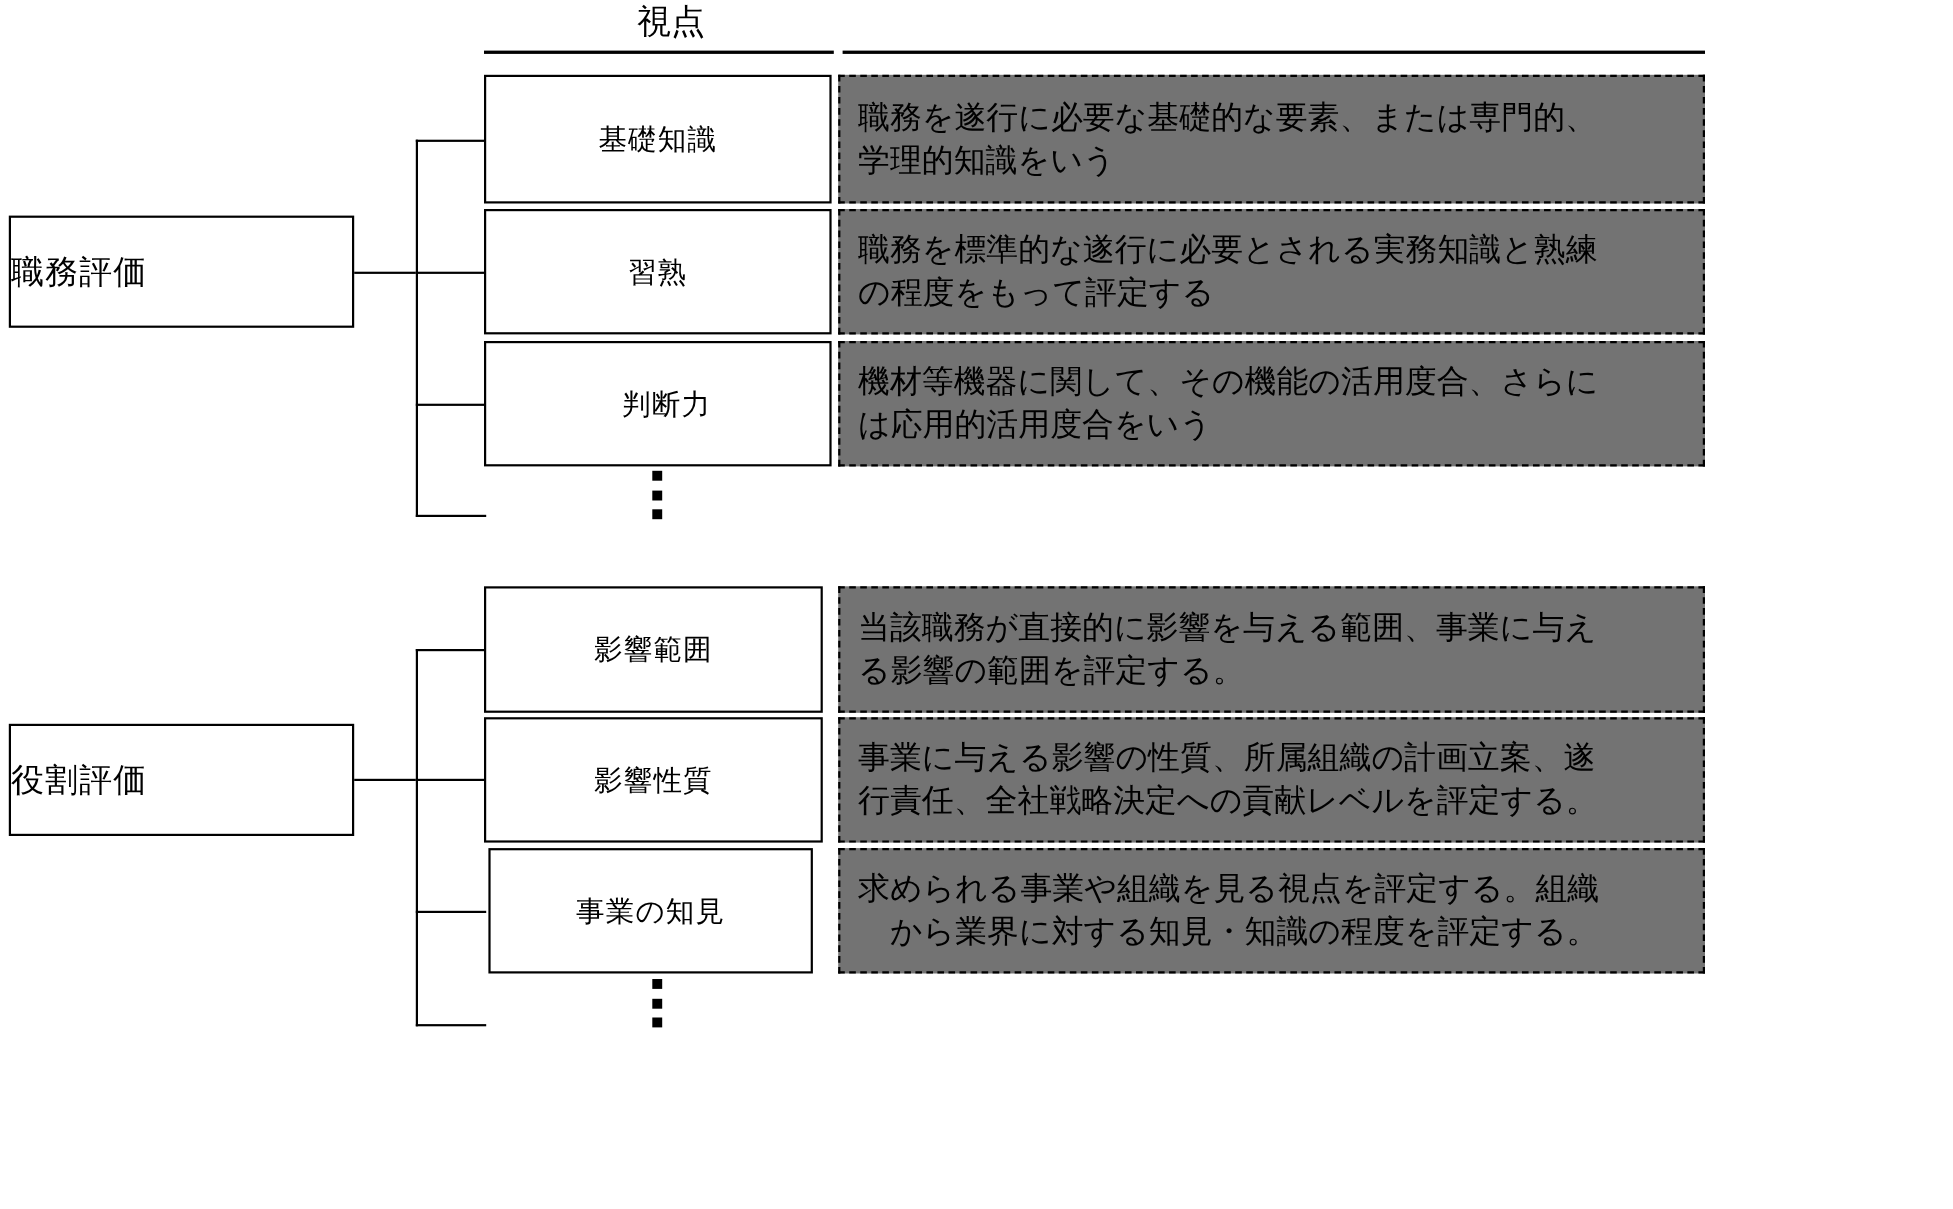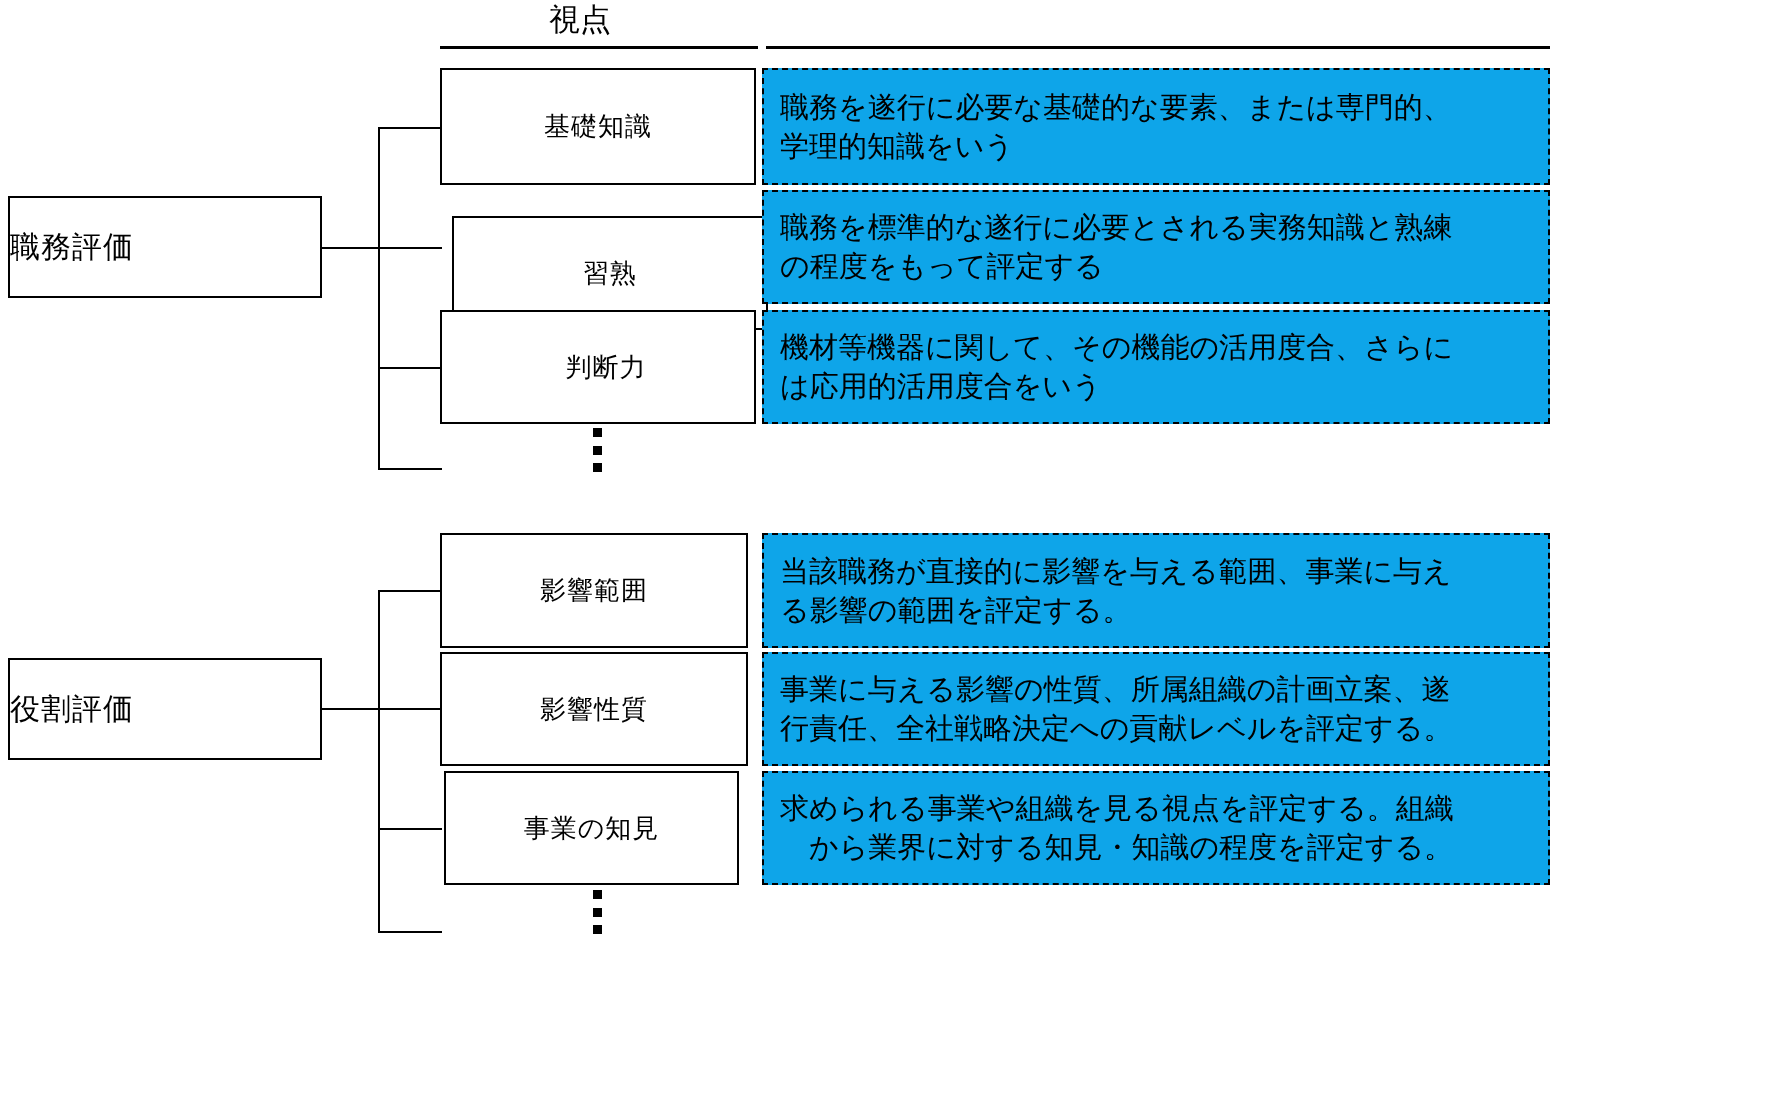--- a/index.html
+++ b/index.html
@@ -58,21 +58,21 @@
     justify-content: center;
     font-size: 26px;
     letter-spacing: 1px;
   }
 
   
   .ct-box {
     position: absolute;
     box-sizing: border-box;
     border: 2.5px dashed #000;
-    background: #0ea5e9;
+    background: #737373;
     display: flex;
     align-items: center;
     padding: 4px 10px 4px 16px;
   }
   .ct-text {
     font-size: 29px;
     line-height: 1.34;
     letter-spacing: 0px;
     white-space: pre-line;
     text-align: left;
@@ -103,42 +103,42 @@
     width: 9px;
     height: 9px;
     background: #000;
   }
 </style>
 </head>
 <body>
 
 <div id="canvas">
 
-  <div class="col-header" style="left:422px; top:4px; width:316px;">視点</div>
+  <div class="col-header" style="left:452px; top:4px; width:316px;">視点</div>
   <div class="col-rule" style="left:440px; top:46px; width:318px;"></div>
 
   <div class="col-rule" style="left:766px; top:46px; width:784px;"></div>
 
   <div class="root-box" style="left:8px; top:196px; width:314px; height:102px;">
     <span>職務評価</span>
   </div>
 
   <div class="hline" style="left:322px; top:247px; width:56px;"></div>
 
   <div class="vline" style="left:378px; top:127px; height:343px;"></div>
 
   <div class="hline" style="left:378px; top:127px; width:64px;"></div>
   <div class="hline" style="left:378px; top:247px; width:64px;"></div>
   <div class="hline" style="left:378px; top:367px; width:64px;"></div>
   <div class="hline" style="left:378px; top:468px; width:64px;"></div>
 
   <div class="vp-box" style="left:440px; top:68px; width:316px; height:117px;">
     <span>基礎知識</span>
   </div>
-  <div class="vp-box" style="left:452px; top:190px; width:316px; height:114px;margin-top:26px;">
+  <div class="vp-box" style="left:440px; top:190px; width:316px; height:114px;">
     <span>習熟</span>
   </div>
   <div class="vp-box" style="left:440px; top:310px; width:316px; height:114px;padding-left:16px;">
     <span>判断力</span>
   </div>
 
   <div class="ct-box" style="left:762px; top:68px; width:788px; height:117px;">
     <span class="ct-text">職務を遂行に必要な基礎的な要素、または専門的、
 学理的知識をいう</span>
   </div>

